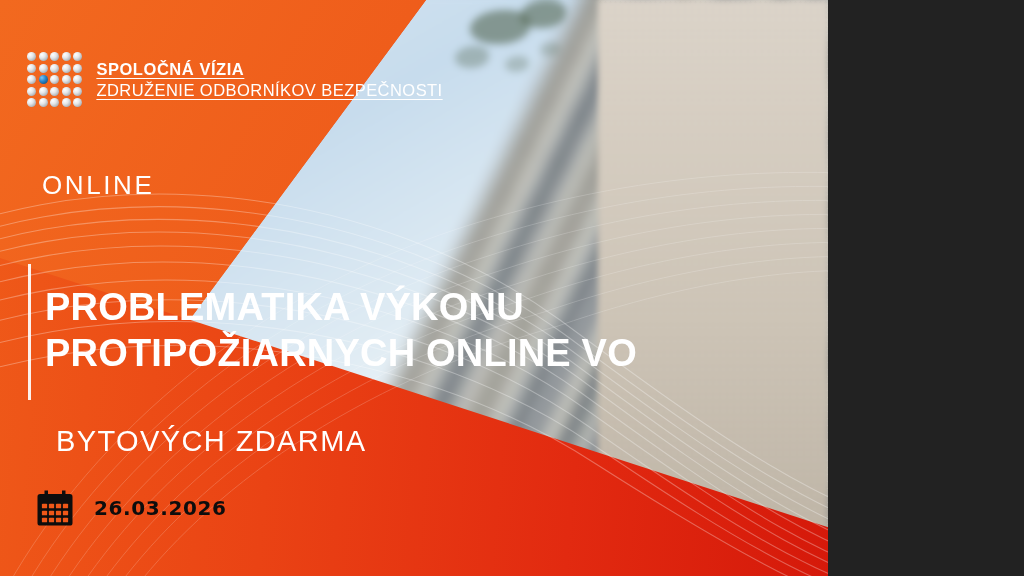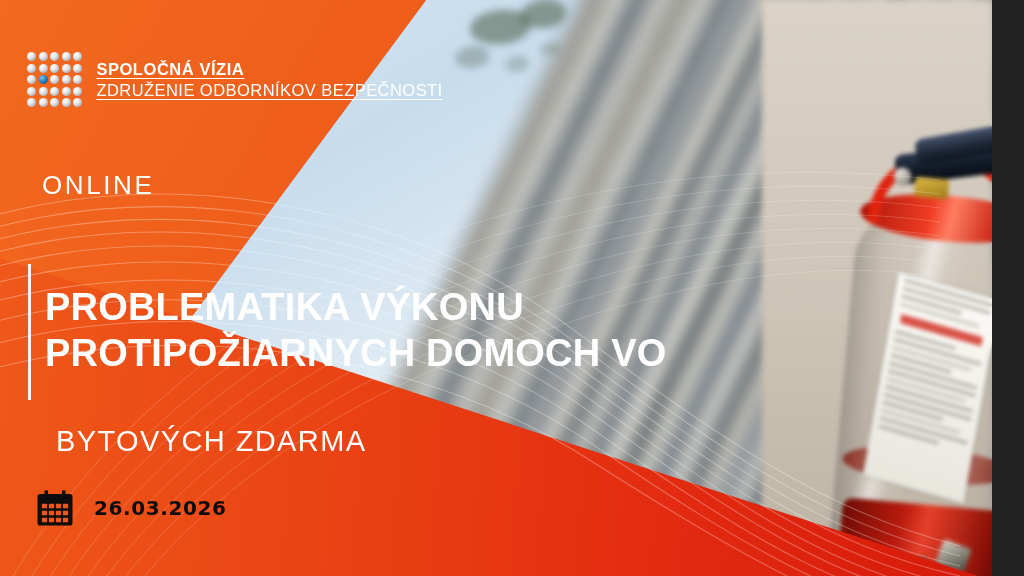--- a/index.html
+++ b/index.html
@@ -1,19 +1,19 @@
 <!DOCTYPE html>
 <html><head>
 <meta charset="utf-8">
 <style>
   html,body{margin:0;padding:0;background:#222;}
   *{box-sizing:border-box;}
   .banner{
     position:relative;
-    width:992px;height:576px;
+    width:828px;height:576px;
     overflow:hidden;
     font-family:"Liberation Sans", sans-serif;
     background:#be185d;
   }
 
   
   .photo{position:absolute;inset:0;overflow:hidden;}
 
   
   .sky{position:absolute;inset:0;
@@ -322,21 +322,21 @@
         <div class="logo-l2">ZDRUŽENIE ODBORNÍKOV BEZPEČNOSTI</div>
       </div>
     </div>
 
     <div class="kicker">ONLINE</div>
 
     <div class="accent-bar"></div>
 
     <div class="title">
       <div>PROBLEMATIKA VÝKONU</div>
-      <div>PROTIPOŽIARNYCH DOMOCH VO</div>
+      <div>PROTIPOŽIARNYCH ONLINE VO</div>
     </div>
 
     <div class="subkicker">BYTOVÝCH ZDARMA</div>
 
     <div class="date-row">
       <svg class="cal-icon" viewBox="0 0 48 48">
         <path d="M12 4 h4 v7 h-4 z" fill="#0d0d0d"></path>
         <path d="M32 4 h4 v7 h-4 z" fill="#0d0d0d"></path>
         <rect x="4" y="8" width="40" height="36" rx="3" fill="#0d0d0d"></rect>
         <g fill="#ee5718">

